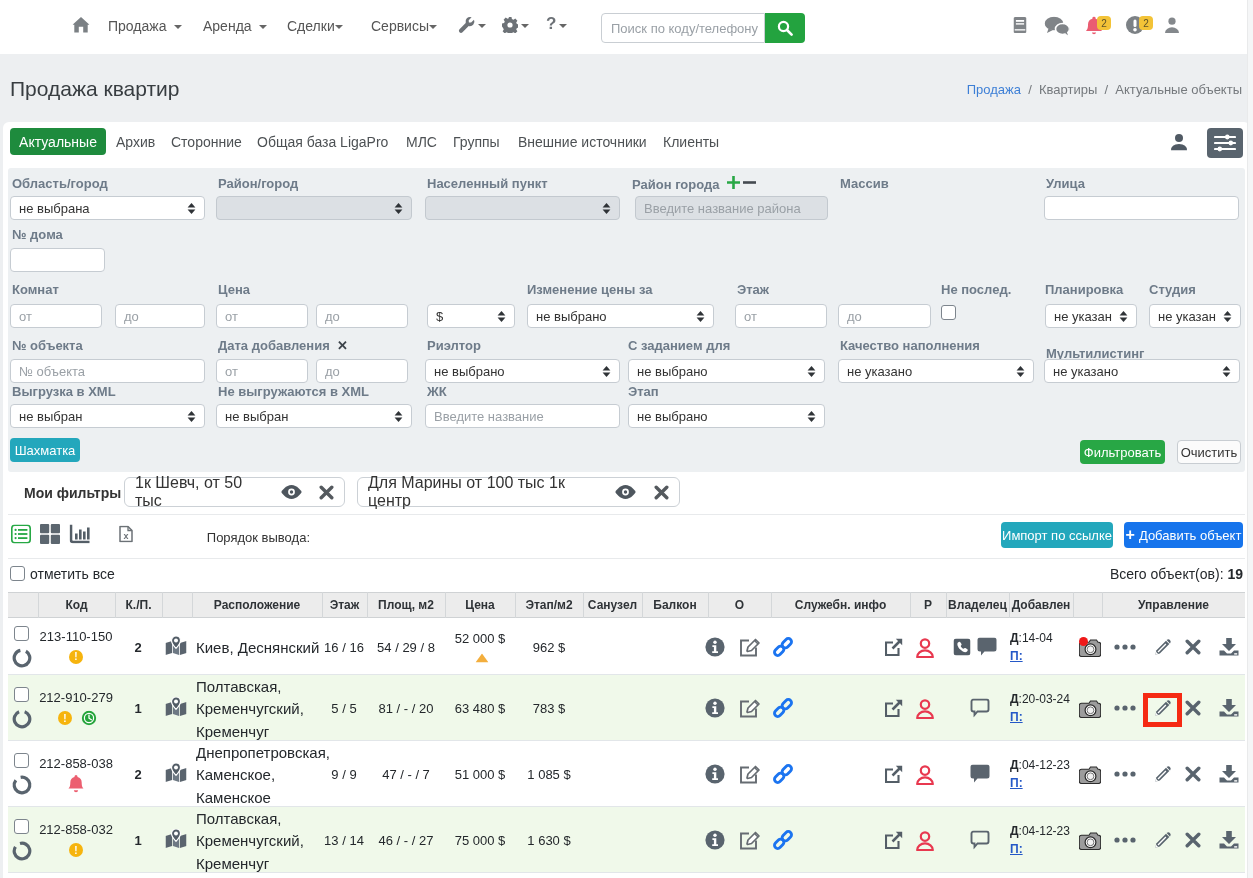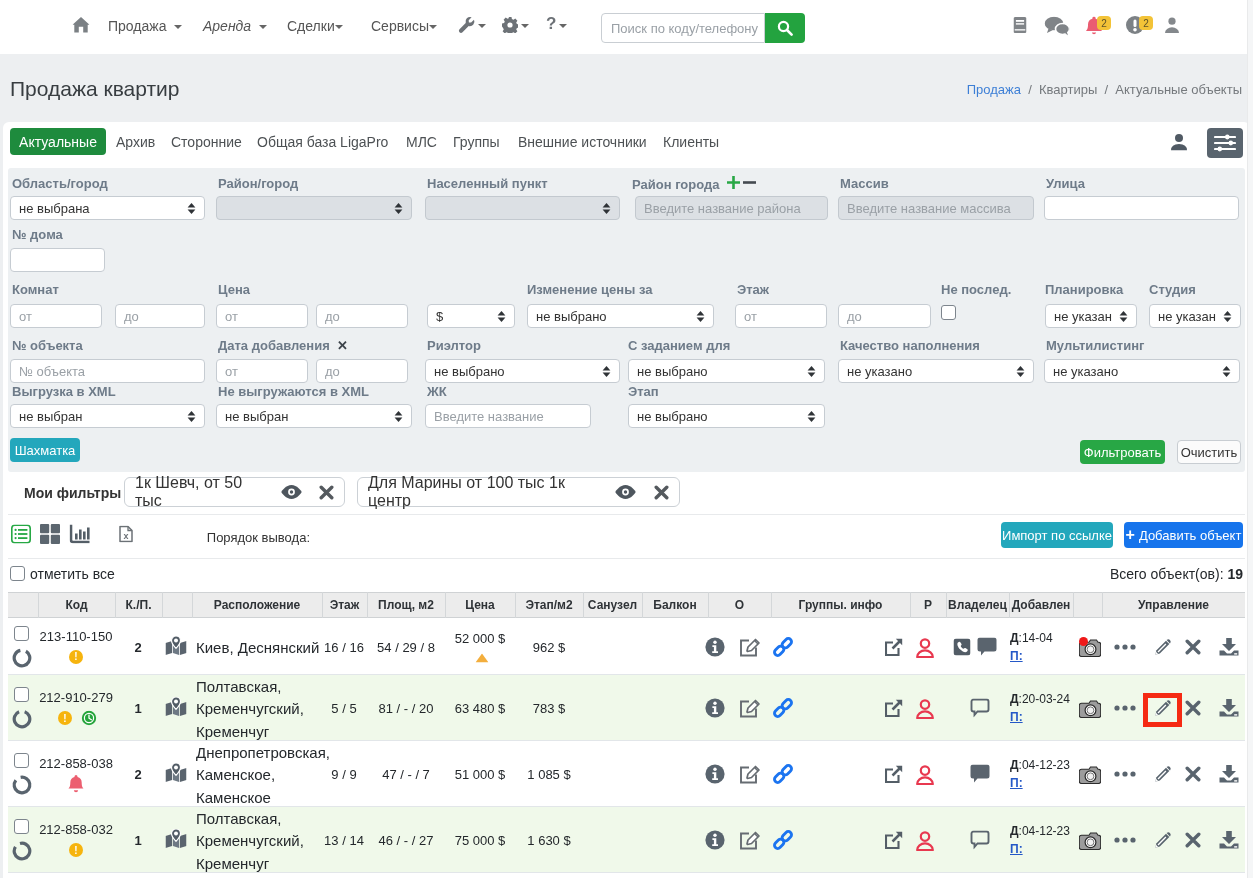--- a/index.html
+++ b/index.html
@@ -37,21 +37,21 @@
 .ic{position:absolute;transform:translate(-50%,-50%);line-height:0;}
 .wic{position:absolute;width:14px;height:14px;border-radius:50%;transform:translate(-50%,-50%);display:flex;align-items:center;justify-content:center;color:#fff;font-size:10px;font-weight:bold;}
 </style></head><body>
 <div id="pg">
 
 <div class="a nav"></div>
 <span class="ic" style="left:80.5px;top:25px;"><svg class="" style="" width="17" height="16" viewBox="0 0 17 16">
         <path d="M8.5 0 L17 7.8 L15.2 7.8 L15.2 15.5 L10.7 15.5 L10.7 9.8 L6.3 9.8 L6.3 15.5 L1.8 15.5 L1.8 7.8 L0 7.8 Z" fill="#7b8084"></path>
       </svg></span>
 <div class="a ni" style="left:108px;top:18px;">Продажа&nbsp; <span class="car"></span></div>
-<div class="a ni" style="left:203px;top:18px;font-style:italic;">Аренда&nbsp; <span class="car"></span></div>
+<div class="a ni" style="left:203px;top:18px;">Аренда&nbsp; <span class="car"></span></div>
 <div class="a ni" style="left:287px;top:18px;">Сделки<span class="car"></span></div>
 <div class="a ni" style="left:371px;top:18px;">Сервисы<span class="car"></span></div>
 <span class="ic" style="left:467px;top:25px;"><svg class="" style="" width="17" height="17" viewBox="0 0 17 17">
         <path d="M15.5 3.2 L12.6 6.1 L10.4 5.9 L10.2 3.7 L13.1 0.8 A4.6 4.6 0 0 0 7.2 6.6 L1 12.8 A2.1 2.1 0 0 0 4 15.8 L10.2 9.6 A4.6 4.6 0 0 0 15.5 3.2 Z" fill="#6d7277"></path>
       </svg></span>
 <span class="car a" style="left:478px;top:24px;"></span>
 <span class="ic" style="left:510px;top:25px;"><svg class="" style="" width="16" height="16" viewBox="0 0 16 16">
         <path d="M6.5 0 h3 l.4 2.1 1.6.7 1.8-1.2 2.1 2.1-1.2 1.8.7 1.6 2.1.4 v3 l-2.1.4-.7 1.6 1.2 1.8-2.1 2.1-1.8-1.2-1.6.7-.4 2.1 h-3 l-.4-2.1-1.6-.7-1.8 1.2-2.1-2.1 1.2-1.8-.7-1.6 L0 9.5 v-3 l2.1-.4.7-1.6L1.6 2.7 3.7.6 5.5 1.8 7.1 1.1 Z" fill="#6d7277"></path>
         <circle cx="8" cy="8" r="2.6" fill="#fff"></circle>
       </svg></span>
@@ -143,21 +143,20 @@
         <path d="M4.5 11 L8.4 6.6 H0.6 Z" fill="#2f3337"></path>
       </svg>
     </div>
 <div class="a lb" style="left:632px;top:176px;">Район города&nbsp;&nbsp;<svg class="" style="" width="13" height="13" viewBox="0 0 13 13">
         <path d="M6.5 0 V13 M0 6.5 H13" stroke="#28a745" stroke-width="2.6"></path>
       </svg>&nbsp;<svg class="" style="" width="13" height="13" viewBox="0 0 13 13">
         <path d="M0 6.5 H13" stroke="#444a50" stroke-width="2.6"></path>
       </svg></div>
 <div class="a inp dis ph" style="left:635px;top:196px;width:193px;">Введите название района</div>
 <div class="a lb" style="left:840px;top:176px;">Массив</div>
-<div class="a inp dis ph" style="left:838px;top:196px;width:196px;">Введите название массива</div>
 <div class="a lb" style="left:1046px;top:176px;">Улица</div>
 <div class="a inp ph" style="left:1044px;top:196px;width:195px;"></div>
 <div class="a lb" style="left:12px;top:227px;">№ дома</div>
 <div class="a inp ph" style="left:10px;top:248px;width:95px;"></div>
 <div class="a lb" style="left:12px;top:282px;">Комнат</div>
 <div class="a inp ph" style="left:10px;top:304px;width:92px;">от</div>
 <div class="a inp ph" style="left:115px;top:304px;width:90px;">до</div>
 <div class="a lb" style="left:218px;top:282px;">Цена</div>
 <div class="a inp ph" style="left:216px;top:304px;width:92px;">от</div>
 <div class="a inp ph" style="left:316px;top:304px;width:92px;">до</div>
@@ -200,37 +199,37 @@
 <div class="a lb" style="left:628px;top:338px;">С заданием для</div>
 <div class="a sel" style="left:628px;top:359px;width:197px;position:absolute;">не выбрано<svg class="arr" style="" width="9" height="11" viewBox="0 0 9 11">
         <path d="M4.5 0 L8.4 4.4 H0.6 Z" fill="#2f3337"></path>
         <path d="M4.5 11 L8.4 6.6 H0.6 Z" fill="#2f3337"></path>
       </svg></div>
 <div class="a lb" style="left:840px;top:338px;">Качество наполнения</div>
 <div class="a sel" style="left:838px;top:359px;width:196px;position:absolute;">не указано<svg class="arr" style="" width="9" height="11" viewBox="0 0 9 11">
         <path d="M4.5 0 L8.4 4.4 H0.6 Z" fill="#2f3337"></path>
         <path d="M4.5 11 L8.4 6.6 H0.6 Z" fill="#2f3337"></path>
       </svg></div>
-<div class="a lb" style="left:1046px;top:338px;">Мультилистинг</div>
+<div class="a lb" style="left:1046px;top:346px;">Мультилистинг</div>
 <div class="a sel" style="left:1044px;top:359px;width:196px;position:absolute;">не указано<svg class="arr" style="" width="9" height="11" viewBox="0 0 9 11">
         <path d="M4.5 0 L8.4 4.4 H0.6 Z" fill="#2f3337"></path>
         <path d="M4.5 11 L8.4 6.6 H0.6 Z" fill="#2f3337"></path>
       </svg></div>
 <div class="a lb" style="left:12px;top:384px;">Выгрузка в XML</div>
 <div class="a sel" style="left:10px;top:404px;width:195px;position:absolute;">не выбран<svg class="arr" style="" width="9" height="11" viewBox="0 0 9 11">
         <path d="M4.5 0 L8.4 4.4 H0.6 Z" fill="#2f3337"></path>
         <path d="M4.5 11 L8.4 6.6 H0.6 Z" fill="#2f3337"></path>
       </svg></div>
 <div class="a lb" style="left:218px;top:384px;">Не выгружаются в XML</div>
 <div class="a sel" style="left:216px;top:404px;width:196px;position:absolute;">не выбран<svg class="arr" style="" width="9" height="11" viewBox="0 0 9 11">
         <path d="M4.5 0 L8.4 4.4 H0.6 Z" fill="#2f3337"></path>
         <path d="M4.5 11 L8.4 6.6 H0.6 Z" fill="#2f3337"></path>
       </svg></div>
 <div class="a lb" style="left:427px;top:384px;">ЖК</div>
-<div class="a inp ph" style="left:425px;top:404px;width:166px;">Введите название</div>
+<div class="a inp ph" style="left:425px;top:404px;width:195px;">Введите название</div>
 <div class="a lb" style="left:628px;top:384px;">Этап</div>
 <div class="a sel" style="left:628px;top:404px;width:197px;position:absolute;">не выбрано<svg class="arr" style="" width="9" height="11" viewBox="0 0 9 11">
         <path d="M4.5 0 L8.4 4.4 H0.6 Z" fill="#2f3337"></path>
         <path d="M4.5 11 L8.4 6.6 H0.6 Z" fill="#2f3337"></path>
       </svg></div>
 <div class="a" style="left:10px;top:438px;width:70px;height:24px;">
       <div class="btn bteal" style="width:70px;height:24px;">Шахматка</div>
     </div>
 <div class="a" style="left:1080px;top:440px;width:85px;height:18px;">
       <div class="btn bgreen" style="width:85px;height:24px;">Фильтровать</div>
@@ -316,21 +315,21 @@
 <div class="hc" style="left:68.5px;">Код</div>
 <div class="hc" style="left:130.5px;">К./П.</div>
 <div class="hc" style="left:249.0px;">Расположение</div>
 <div class="hc" style="left:336.5px;">Этаж</div>
 <div class="hc" style="left:398.0px;">Площ, м2</div>
 <div class="hc" style="left:472.0px;">Цена</div>
 <div class="hc" style="left:541.0px;">Этап/м2</div>
 <div class="hc" style="left:604.5px;">Санузел</div>
 <div class="hc" style="left:667.0px;">Балкон</div>
 <div class="hc" style="left:731.5px;">О</div>
-<div class="hc" style="left:832.5px;">Группы. инфо</div>
+<div class="hc" style="left:832.5px;">Служебн. инфо</div>
 <div class="hc" style="left:920.0px;">Р</div>
 <div class="hc" style="left:969.5px;">Владелец</div>
 <div class="hc" style="left:1033.0px;">Добавлен</div>
 <div class="hc" style="left:1165.5px;">Управление</div>
 </div>
 <div class="row" style="top:618px;height:57px;">
       <div class="cb a" style="left:6px;top:7.5px;width:15px;height:15px;"></div>
       <span class="ic" style="left:14px;top:39.5px;"><svg class="" style="" width="20" height="20" viewBox="0 0 20 20">
           <circle cx="10" cy="10" r="7.8" fill="none" stroke="#59646e" stroke-width="3.2" stroke-dasharray="43 6" transform="rotate(-60 10 10)"></circle>
         </svg></span>

